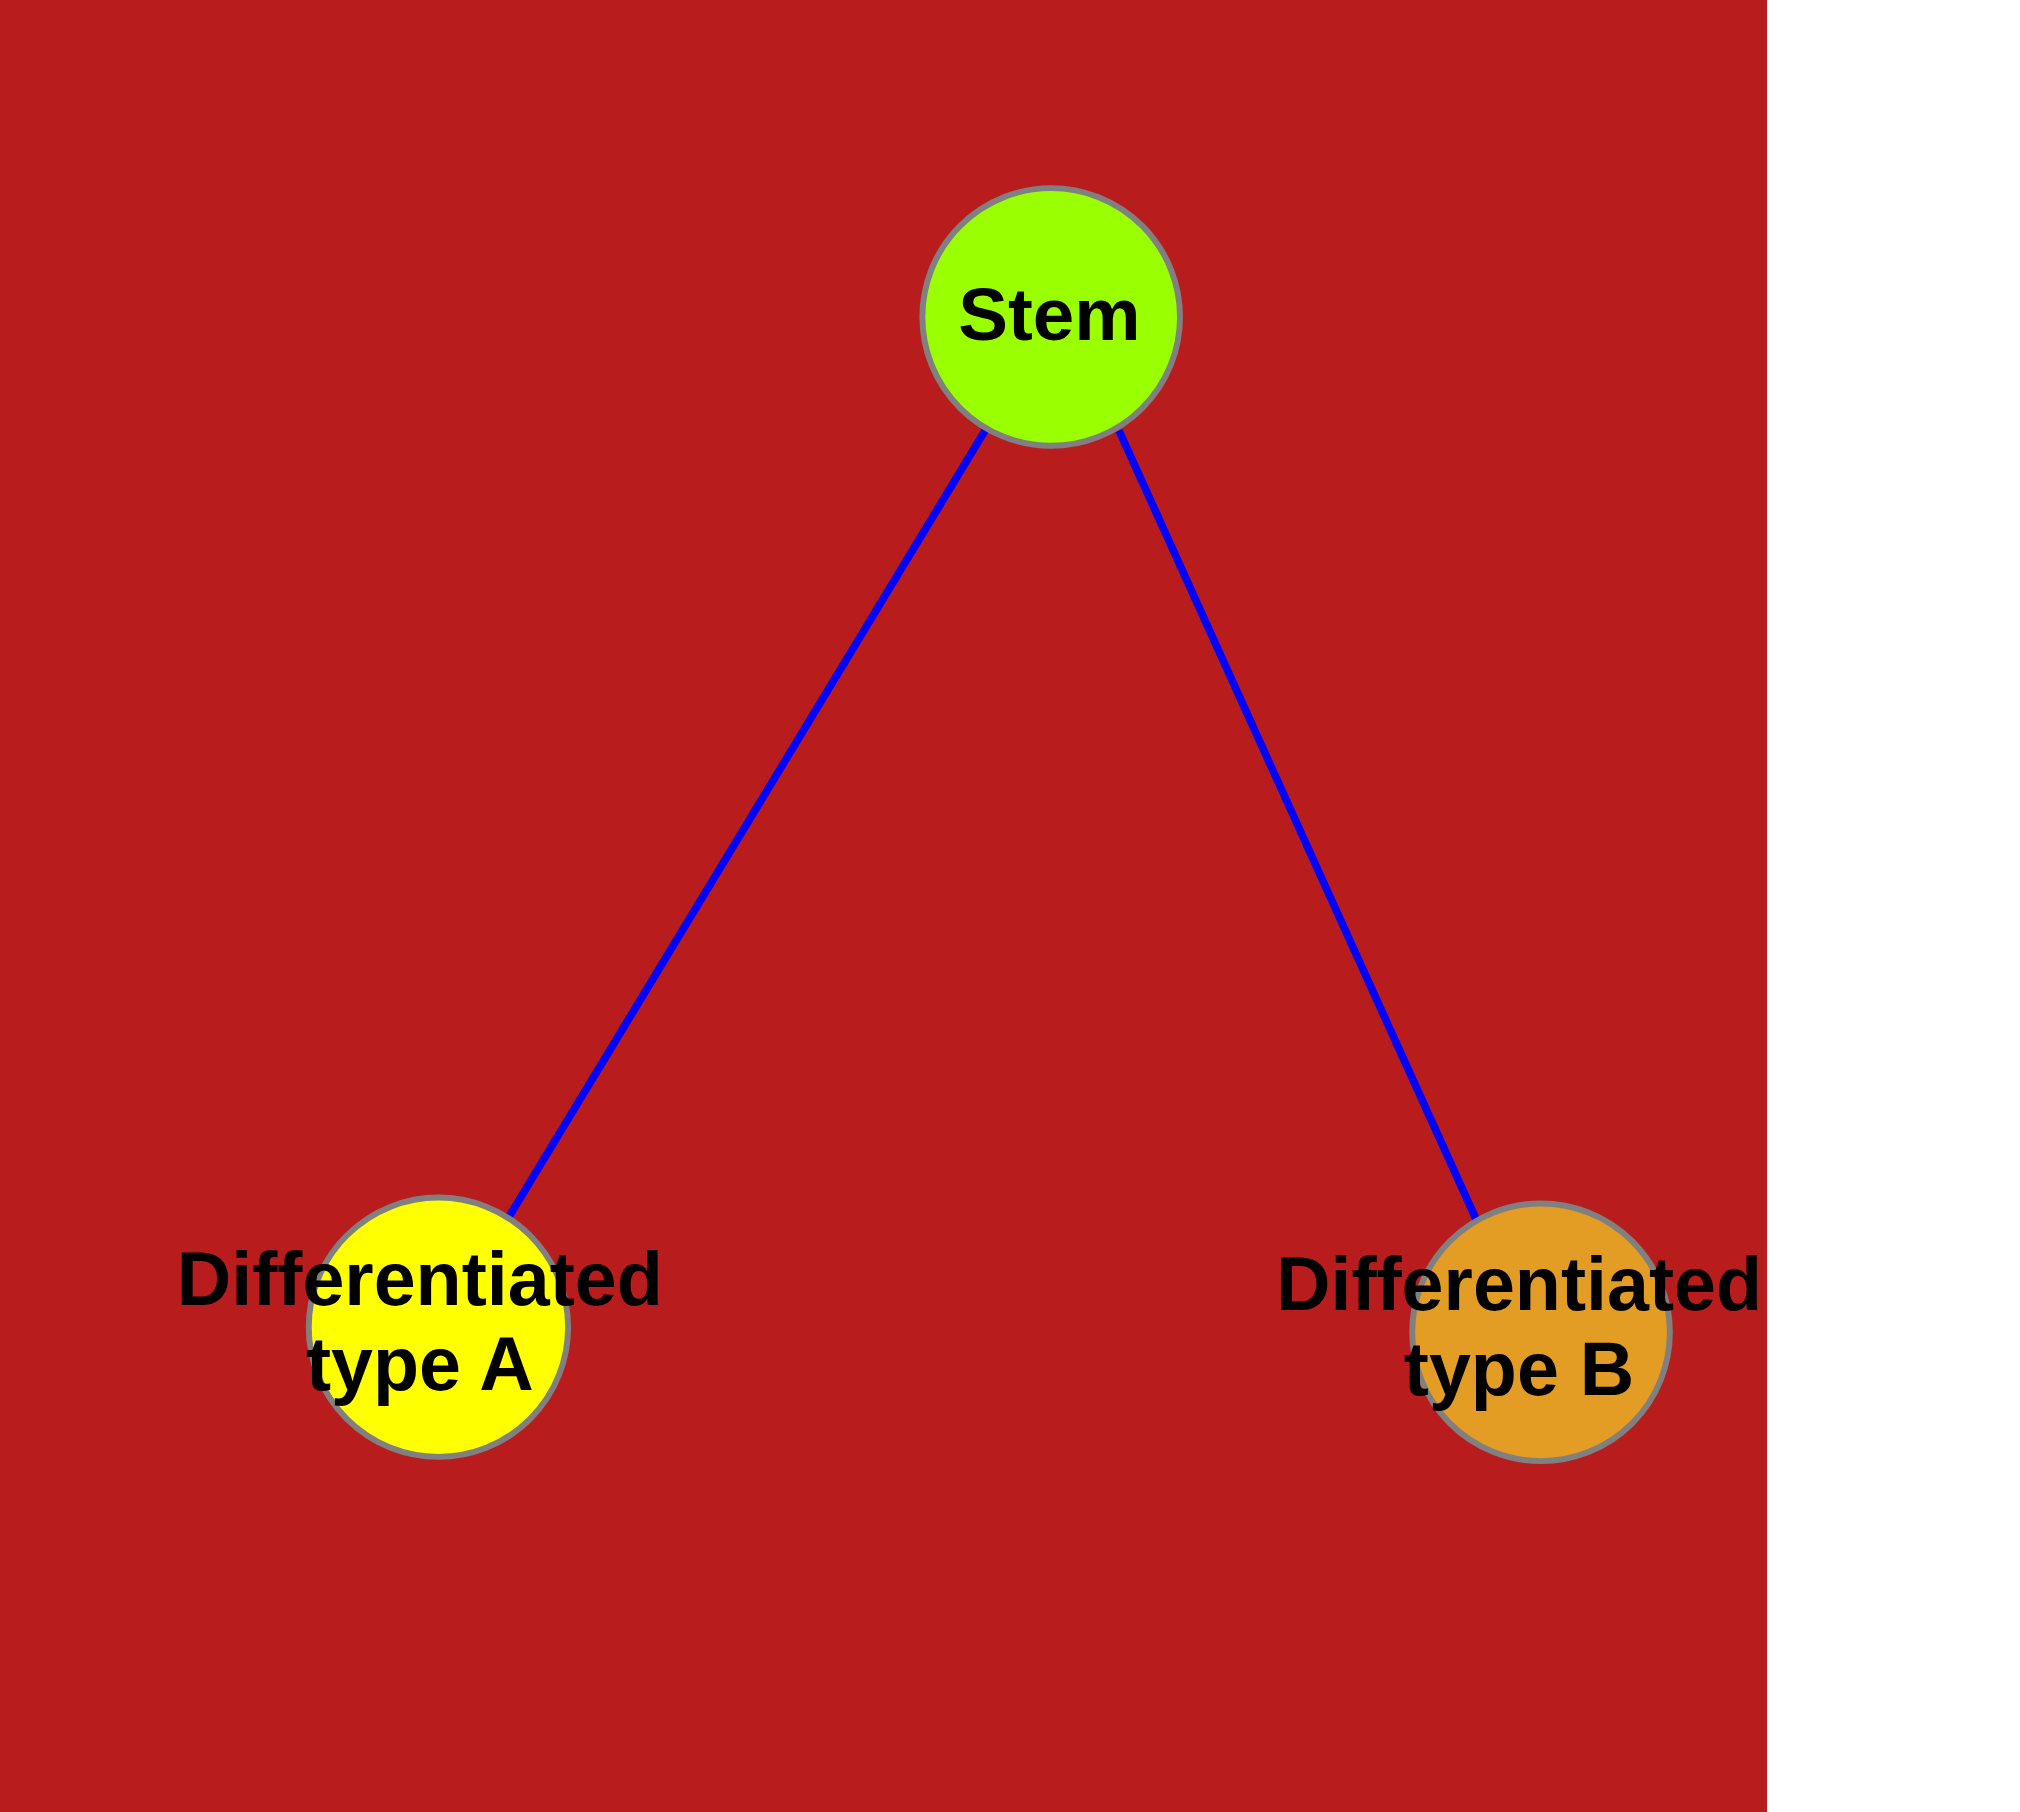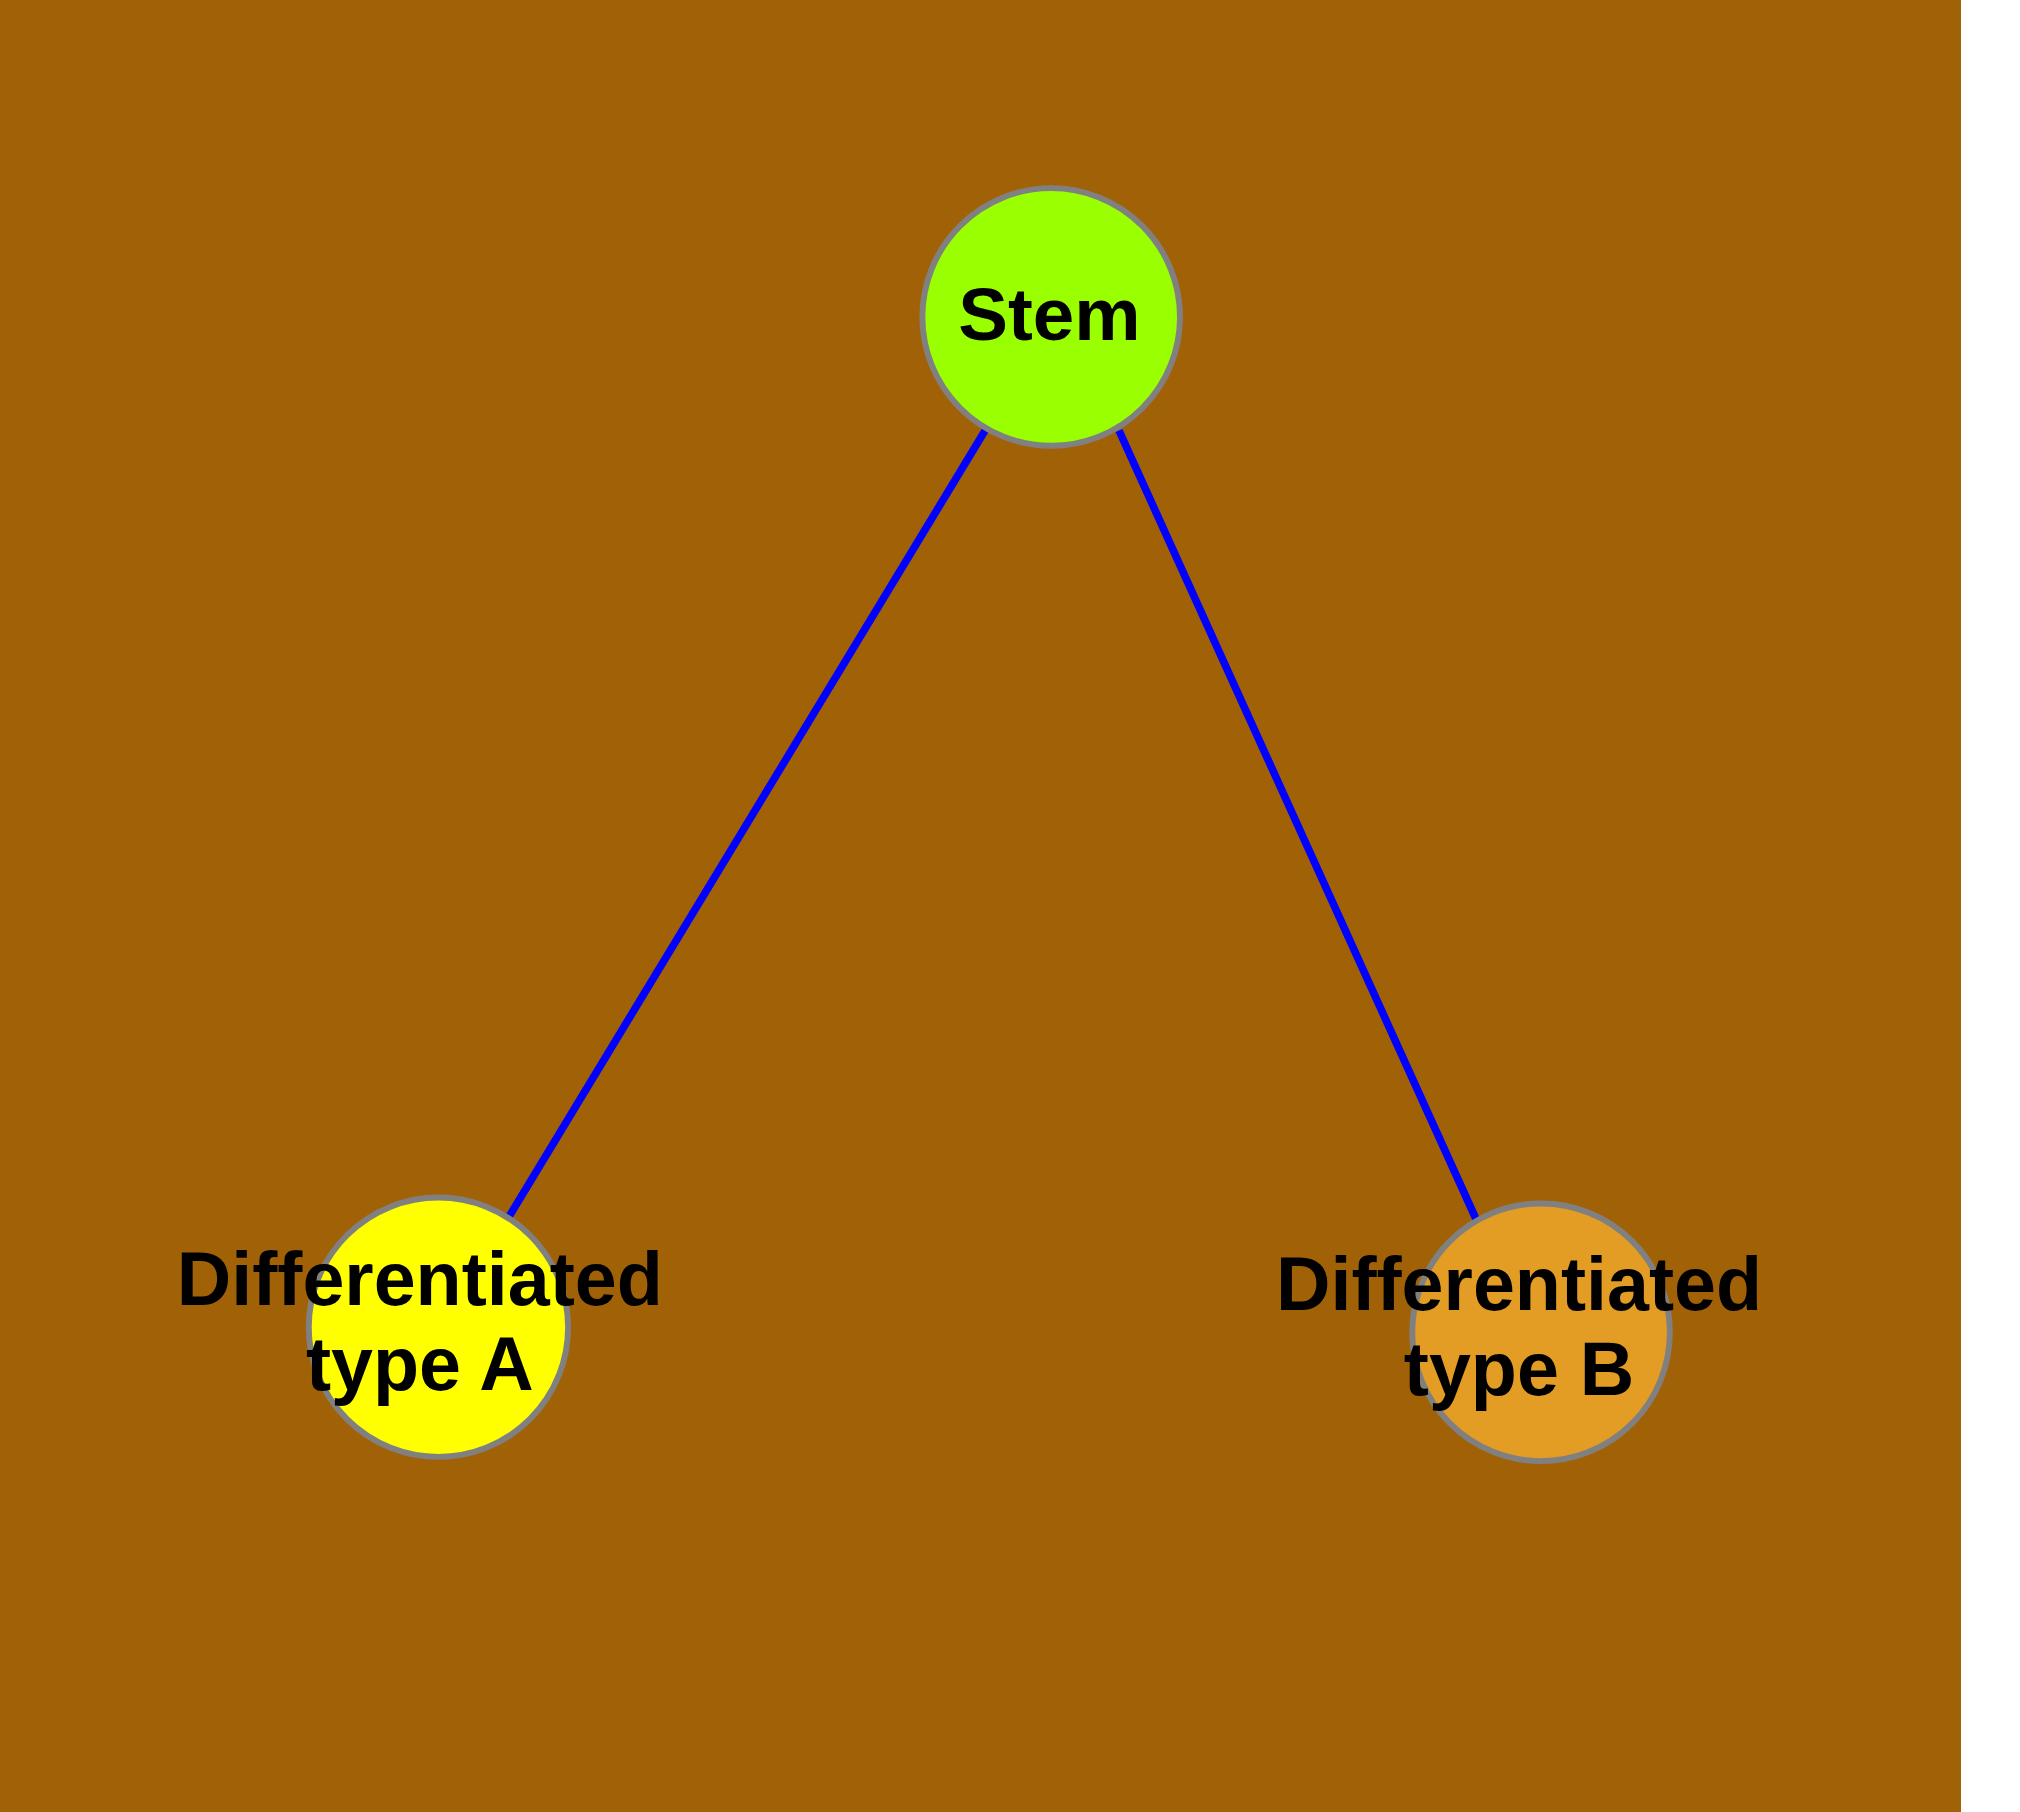--- a/index.html
+++ b/index.html
@@ -35,21 +35,21 @@
     text-anchor: middle;
     dominant-baseline: middle;
   }
   .external-label {
     font-size: 89px;
   }
 </style>
 </head>
 <body>
 
-<div id="canvas" style="width: 1961px; height: 1812px; background: #a16207;">
+<div id="canvas" style="width: 1767px; height: 1812px; background: #b91c1c;">
 
   <svg id="graph-svg" viewBox="0 0 2384 2138" style="width: 2021px; height: 1812px;">
 
     <g>
       <line class="graph-edge" x1="1162" y1="508" x2="600" y2="1436" stroke="#0000ff" stroke-width="9" stroke-linecap="butt"></line>
       <line class="graph-edge" x1="1320" y1="508" x2="1742" y2="1440" stroke="#0000ff" stroke-width="9" stroke-linecap="butt"></line>
     </g>
 
     <g>
 

